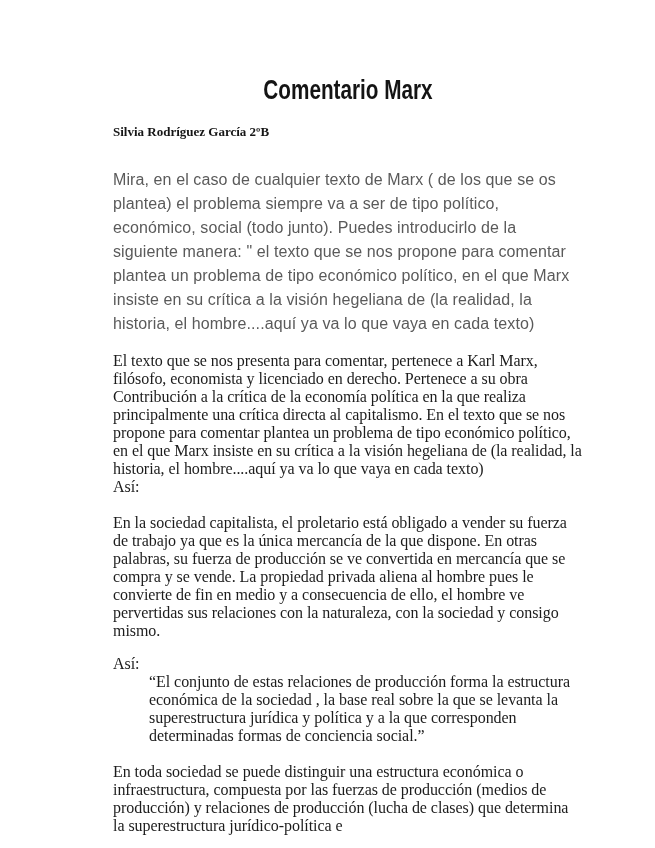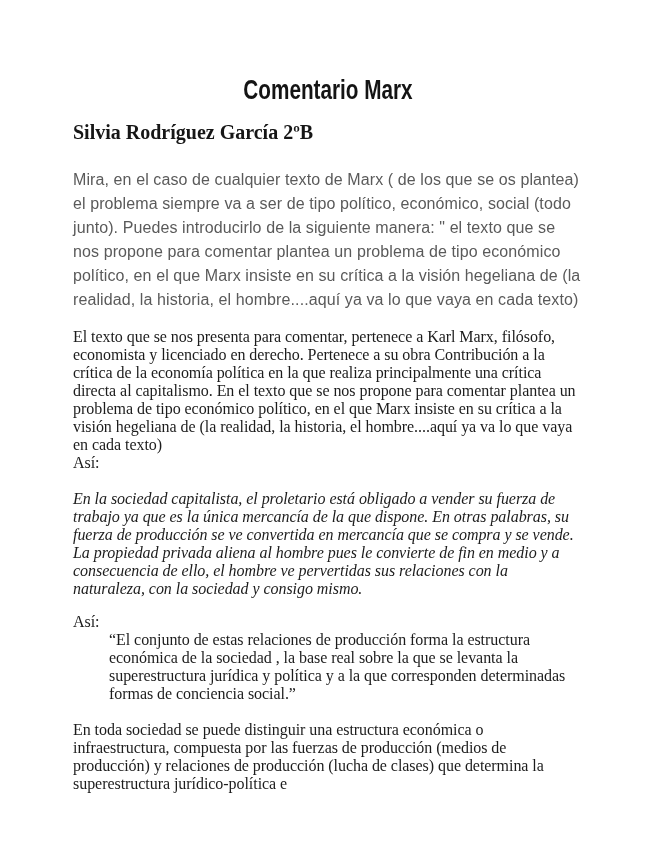--- a/index.html
+++ b/index.html
@@ -7,41 +7,41 @@
     padding: 0;
     background: #ffffff;
   }
   .page {
     position: relative;
     width: 655px;
     height: 848px;
     margin: 0 auto;
     background: #ffffff;
     box-sizing: border-box;
-    padding: 75px 72px 0 73px;
+    padding: 75px 72px 0 113px;
     overflow: hidden;
     font-kerning: normal;
   }
   .doc-title {
     margin: 0;
     text-align: center;
     font-family: "Liberation Sans", sans-serif;
     font-weight: 700;
     font-size: 28px;
     line-height: 30px;
     color: #141414;
     transform: scaleX(0.74);
     transform-origin: 50% 50%;
     white-space: nowrap;
   }
   .doc-author {
     margin-top: 18px;
     font-family: "Liberation Serif", serif;
     font-weight: 700;
-    font-size: 20px;
+    font-size: 13px;
     line-height: 18px;
     color: #161616;
   }
   .intro-note {
     margin-top: 27px;
     font-family: "Liberation Sans", "DejaVu Sans", sans-serif;
     font-size: 16px;
     line-height: 24px;
     color: #5a5a5a;
     letter-spacing: 0.1px;
@@ -49,21 +49,21 @@
   .serif {
     font-family: "Liberation Serif", "DejaVu Serif", serif;
     font-size: 16px;
     line-height: 18px;
     color: #1c1c1c;
     letter-spacing: -0.05px;
   }
   .body-paragraph-1 { margin-top: 14px; }
   .asi-label {  }
   .quote-block { padding-left: 36px; }
-  .body-paragraph-2 { margin-top: 18px; font-style: italic; }
+  .body-paragraph-2 { margin-top: 18px; }
   .asi-label-2 { margin-top: 15px; }
   .body-paragraph-3 { margin-top: 18px; }
 </style>
 </head>
 <body>
 
 <div class="page">
 
   <h1 class="doc-title">Comentario Marx</h1>
 

